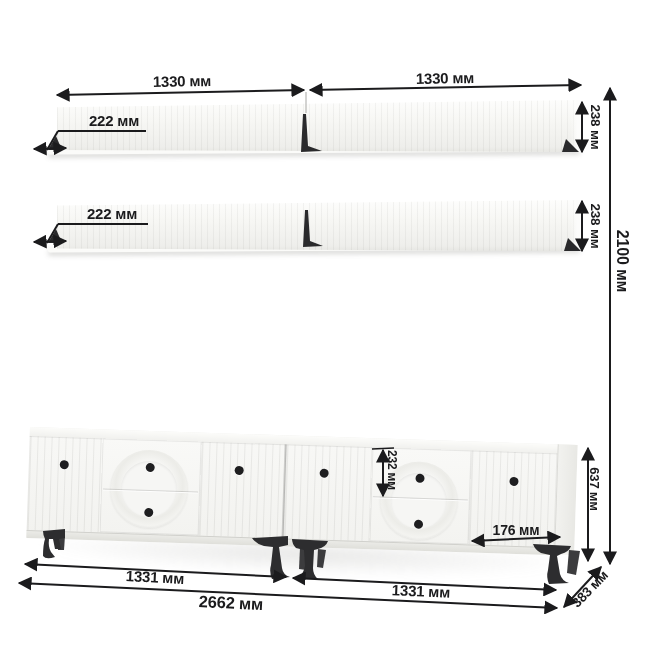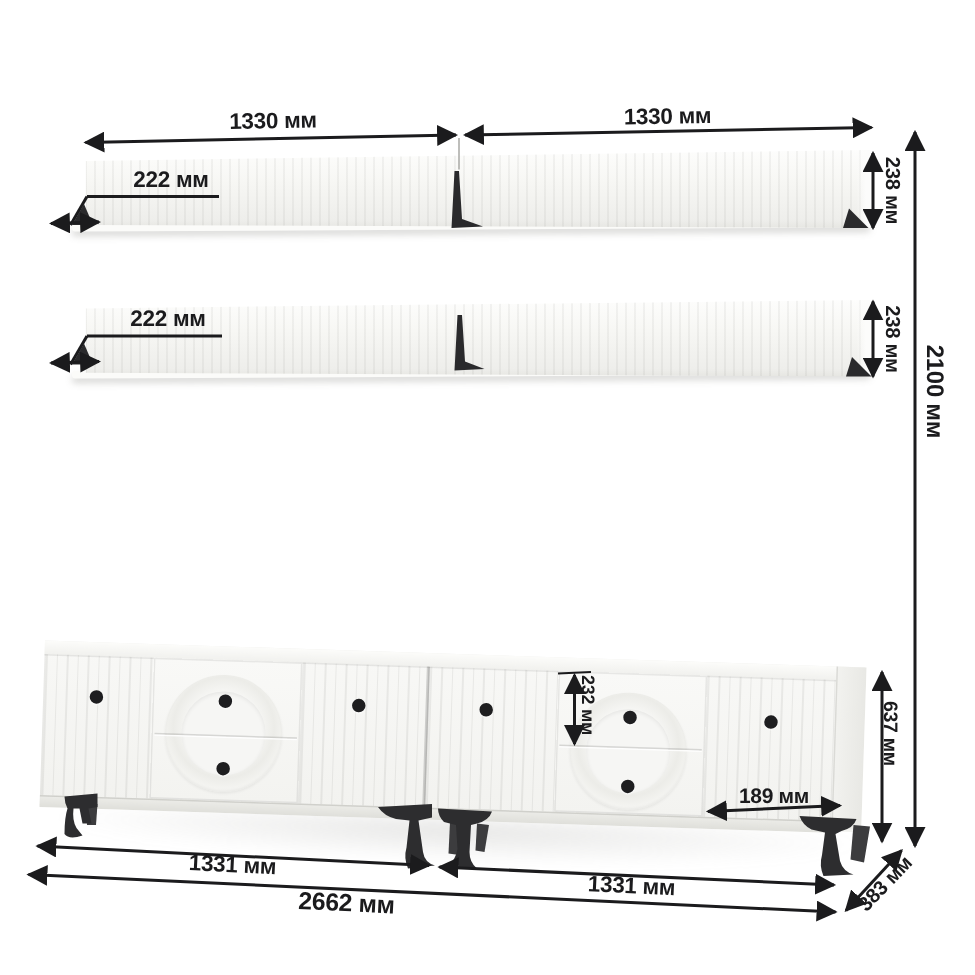--- a/index.html
+++ b/index.html
@@ -186,20 +186,20 @@
   </svg>
 
   <div class="dim-label" style="left:182px; top:81px; --r:-1.1deg">1330 мм</div>
   <div class="dim-label" style="left:445px; top:78px; --r:-1.1deg">1330 мм</div>
   <div class="dim-label" style="left:114px; top:120px;">222 мм</div>
   <div class="dim-label vert" style="left:595px; top:127px; font-size:13.5px">238 мм</div>
   <div class="dim-label" style="left:112px; top:213px;">222 мм</div>
   <div class="dim-label vert" style="left:595px; top:226px; font-size:13.5px">238 мм</div>
   <div class="dim-label vert" style="left:622px; top:261px; font-size:16px">2100 мм</div>
   <div class="dim-label vert" style="left:392px; top:470px; font-size:12px">232 мм</div>
-  <div class="dim-label" style="left:516px; top:530px; font-size:14px">189 мм</div>
+  <div class="dim-label" style="left:516px; top:530px; font-size:14px">176 мм</div>
   <div class="dim-label vert" style="left:594px; top:489px; font-size:13px">637 мм</div>
   <div class="dim-label" style="left:155px; top:577px; --r:2.8deg">1331 мм</div>
   <div class="dim-label" style="left:421px; top:591px; --r:2.6deg">1331 мм</div>
   <div class="dim-label" style="left:231px; top:603px; --r:2.7deg; font-size:16.5px">2662 мм</div>
   <div class="dim-label" style="left:590px; top:589px; --r:-46deg; font-size:13.5px">383 мм</div>
 
 </div>
 
 </body></html>

